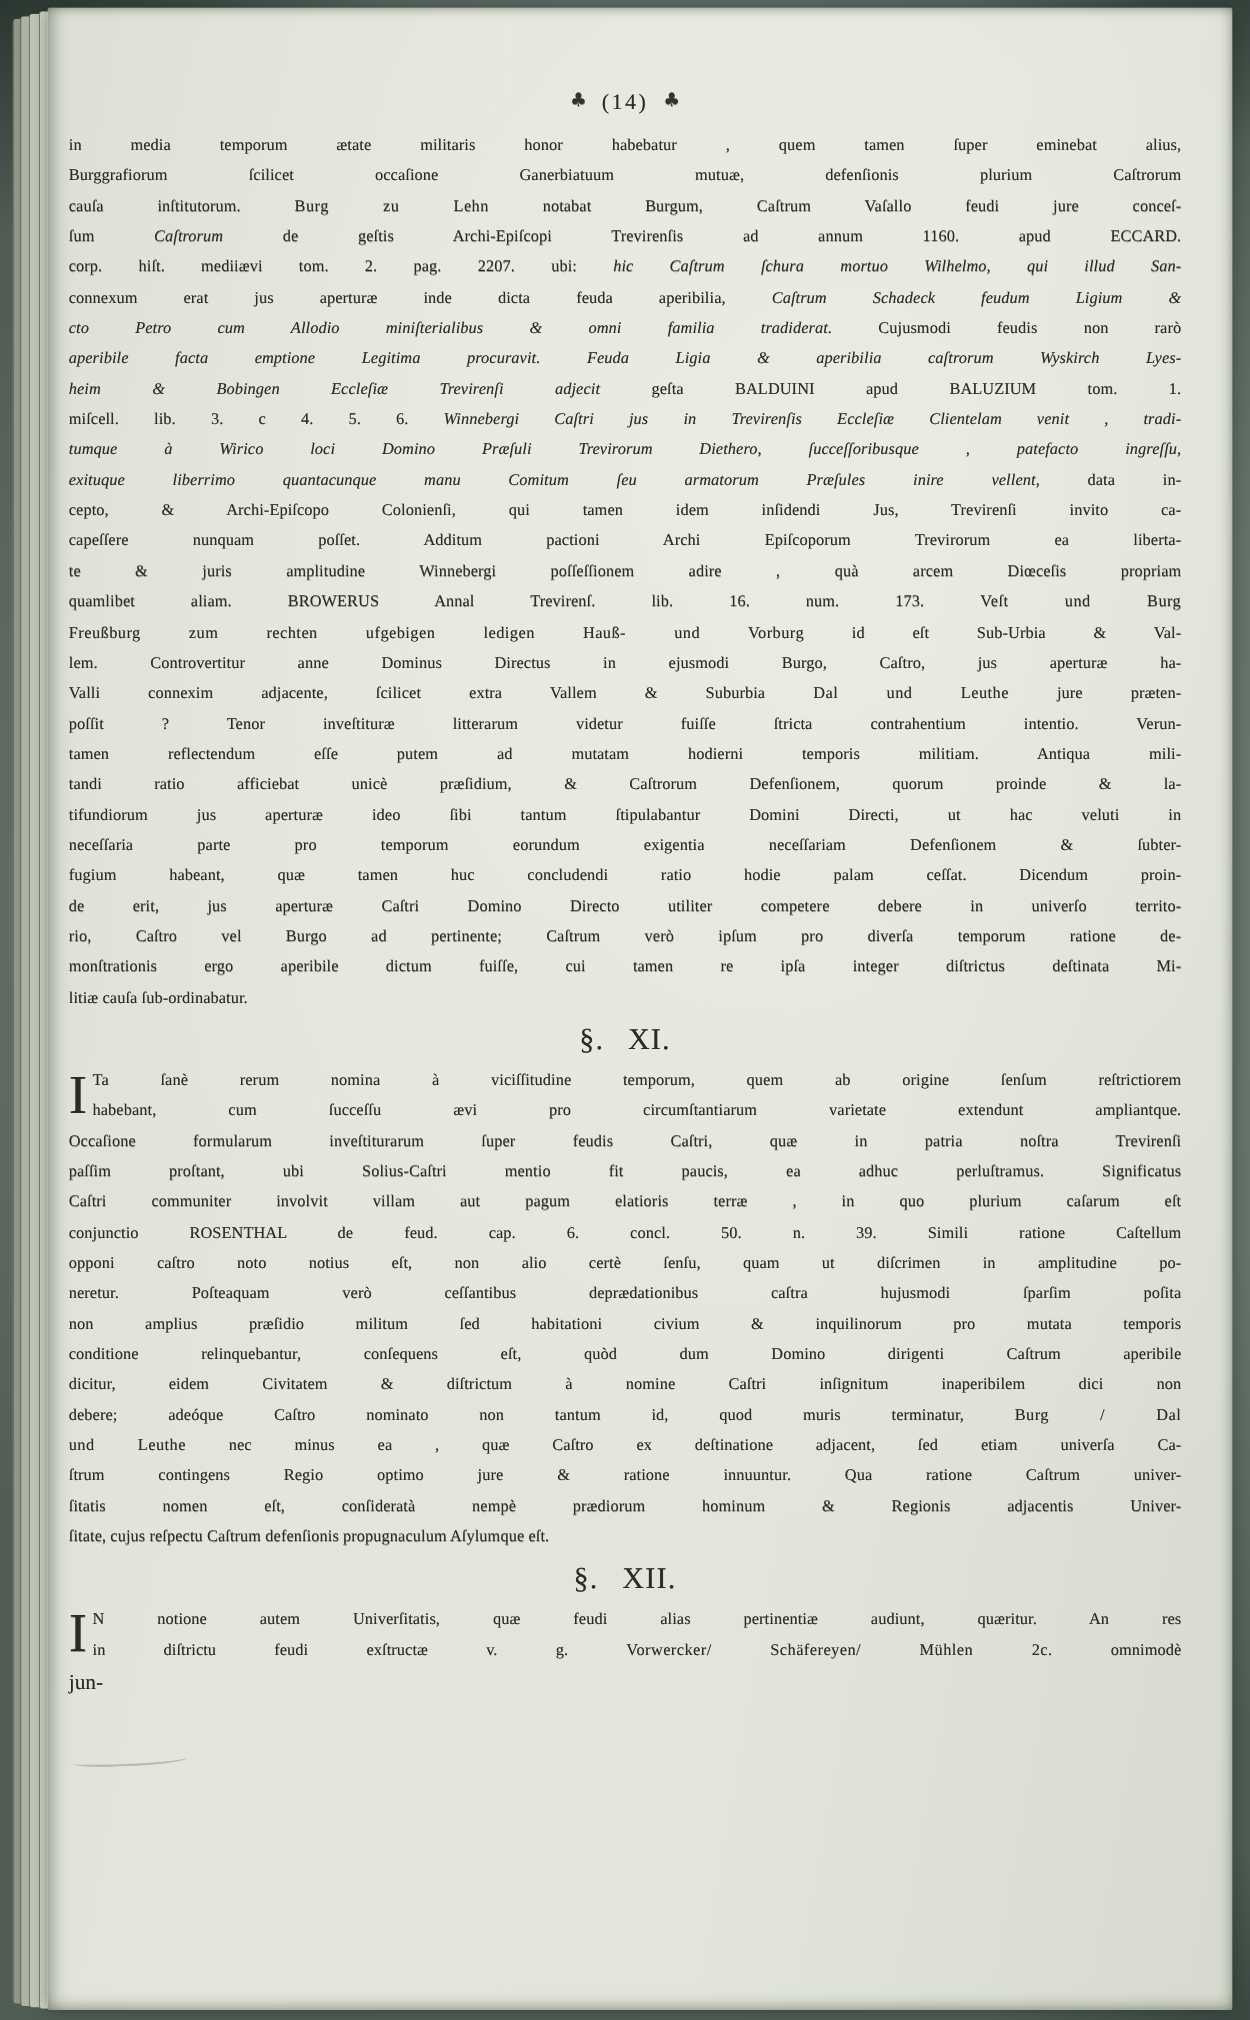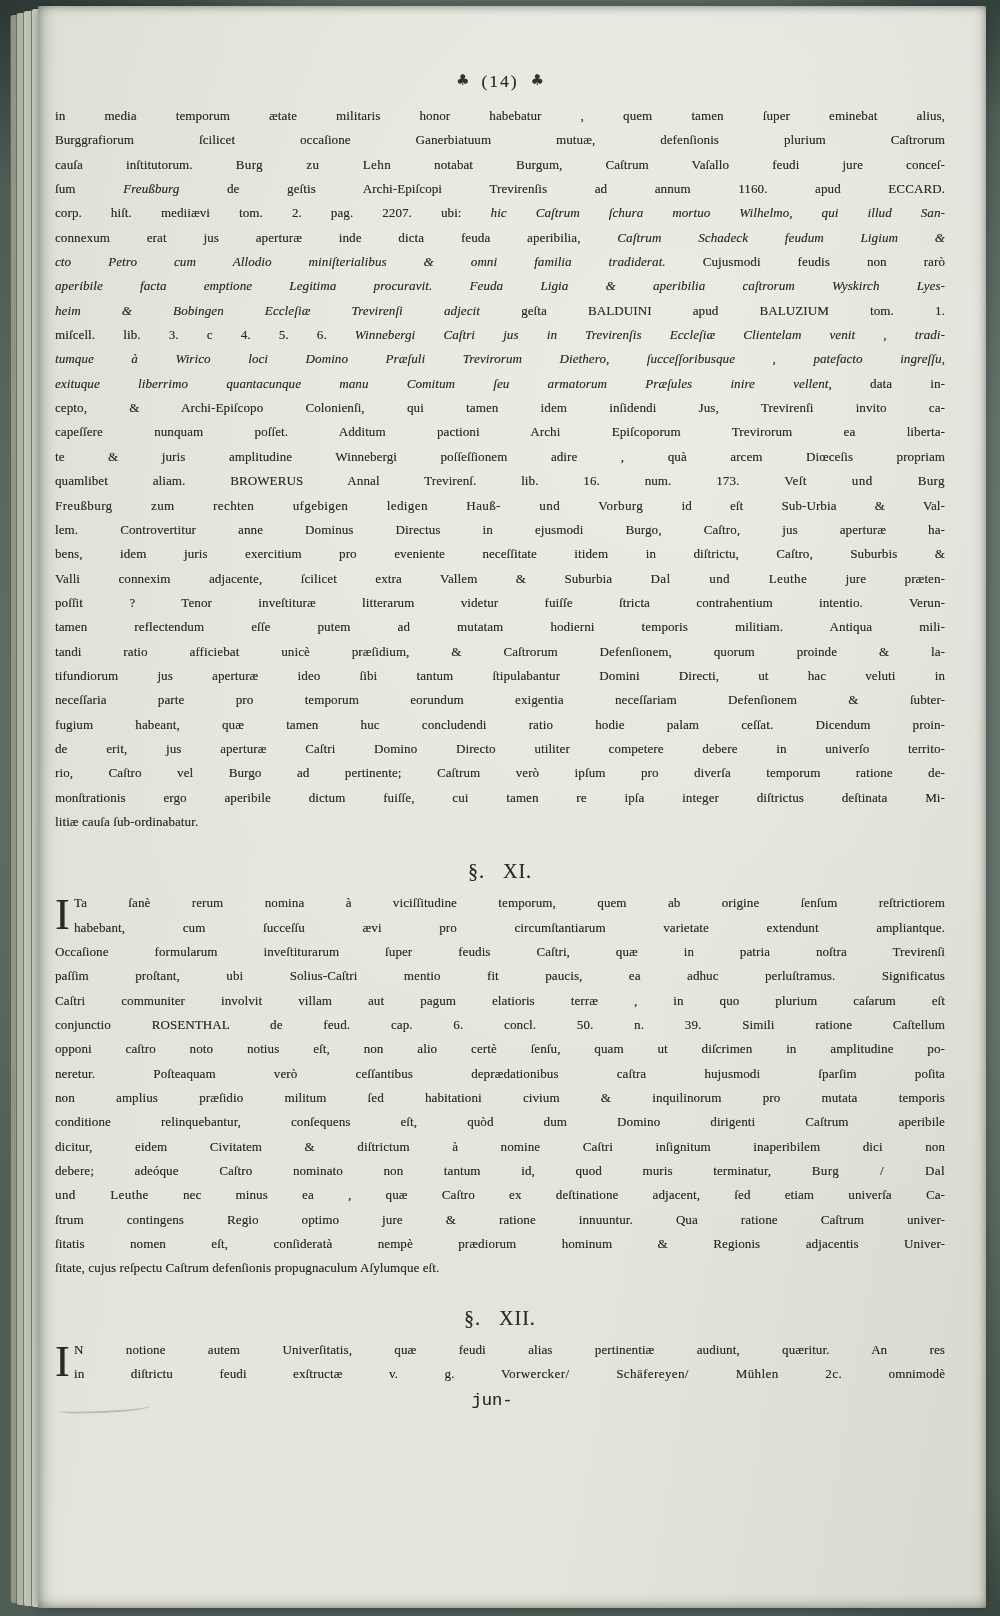--- a/index.html
+++ b/index.html
@@ -38,29 +38,29 @@
     border-radius:2px;
   }
   .text-col {
     position:absolute; left:17px; top:60px; width:890px;
     color:var(--ink,#2d2a23);
     text-shadow:0.2px 0.2px 0.35px rgba(45,42,35,0.45);
   }
   .page-header { display:flex; justify-content:center; align-items:center; gap:12px; height:30px; margin-bottom:8px; }
   .orn { font-family:"DejaVu Sans","DejaVu Serif",sans-serif; font-size:15px; transform:translateY(-1px); color:#35332b; }
   .pgnum { font-size:17.5px; letter-spacing:2px; }
-  .section-heading { text-align:center; font-size:20px; letter-spacing:1px; word-spacing:12px; height:26px; line-height:26px; margin:24px 0 7px; }
+  .section-heading { text-align:center; font-size:24px; letter-spacing:1px; word-spacing:12px; height:26px; line-height:26px; margin:9px 0 7px; }
   .paragraph { position:relative; }
   .line { height:24.35px; line-height:24.35px; font-size:13px; letter-spacing:0.1px; text-align:justify; text-align-last:justify; }
   .line.nj { text-align-last:left; }
   .line.indent { padding-left:19px; }
   .run-i { font-style:italic; }
   .run-b { font-weight:400; letter-spacing:0.4px; }
   .dropcap { position:absolute; left:0; top:3px; font-size:44px; line-height:42px; }
-  .catchword-row { text-align:center; padding-right:16px; height:24px; line-height:24px; margin-top:2px; font-size:17px;font-family:Liberation Mono, monospace; }
+  .catchword-row { text-align:left; padding-right:16px; height:24px; line-height:24px; margin-top:2px; font-size:17px; }
   .smudge {
     position:absolute; left:20px; top:1398px; width:92px; height:7px;
     border-bottom:2px solid rgba(80,78,66,0.28);
     border-radius:0 0 60% 40%;
     transform:rotate(-2deg);
   }
 </style>
 </head>
 <body>
 
@@ -80,36 +80,35 @@
         <span class="orn">♣</span>
         <span class="pgnum">(14)</span>
         <span class="orn">♣</span>
       </div>
 
       <div id="sections">
           <div class="paragraph">
             <div class="line"><span>in media temporum ætate militaris honor habebatur , quem tamen ſuper eminebat alius,</span></div>
             <div class="line"><span>Burggrafiorum ſcilicet occaſione Ganerbiatuum mutuæ, defenſionis plurium Caſtrorum</span></div>
             <div class="line"><span>cauſa inſtitutorum. </span><span class="run-b">Burg zu Lehn</span><span> notabat Burgum, Caſtrum Vaſallo feudi jure conceſ-</span></div>
-            <div class="line"><span>ſum </span><span class="run-i">Freußburg</span><span> de geſtis Archi-Epiſcopi Trevirenſis ad annum 1160. apud ECCARD.</span></div>
+            <div class="line"><span>ſum </span><span class="run-i">Caſtrorum</span><span> de geſtis Archi-Epiſcopi Trevirenſis ad annum 1160. apud ECCARD.</span></div>
             <div class="line"><span>corp. hiſt. mediiævi tom. 2. pag. 2207. ubi: </span><span class="run-i">hic Caſtrum ſchura mortuo Wilhelmo, qui illud San-</span></div>
             <div class="line"><span>connexum erat jus aperturæ inde dicta feuda aperibilia, </span><span class="run-i">Caſtrum Schadeck feudum Ligium &amp;</span></div>
             <div class="line"><span class="run-i">cto Petro cum Allodio miniſterialibus &amp; omni familia tradiderat.</span><span> Cujusmodi feudis non rarò</span></div>
             <div class="line"><span class="run-i">aperibile facta emptione Legitima procuravit. Feuda Ligia &amp; aperibilia caſtrorum Wyskirch Lyes-</span></div>
             <div class="line"><span class="run-i">heim &amp; Bobingen Eccleſiæ Trevirenſi adjecit </span><span>geſta BALDUINI apud BALUZIUM tom. 1.</span></div>
             <div class="line"><span>miſcell. lib. 3. c 4. 5. 6. </span><span class="run-i">Winnebergi Caſtri jus in Trevirenſis Eccleſiæ Clientelam venit , tradi-</span></div>
             <div class="line"><span class="run-i">tumque à Wirico loci Domino Præſuli Trevirorum Diethero, ſucceſſoribusque , patefacto ingreſſu,</span></div>
             <div class="line"><span class="run-i">exituque liberrimo quantacunque manu Comitum ſeu armatorum Præſules inire vellent</span><span>, data in-</span></div>
             <div class="line"><span>cepto, &amp; Archi-Epiſcopo Colonienſi, qui tamen idem inſidendi Jus, Trevirenſi invito ca-</span></div>
             <div class="line"><span>capeſſere nunquam poſſet. Additum pactioni Archi Epiſcoporum Trevirorum ea liberta-</span></div>
             <div class="line"><span>te &amp; juris amplitudine Winnebergi poſſeſſionem adire , quà arcem Diœceſis propriam</span></div>
             <div class="line"><span>quamlibet aliam. BROWERUS Annal Trevirenſ. lib. 16. num. 173. </span><span class="run-b">Veſt und Burg</span></div>
             <div class="line"><span class="run-b">Freußburg zum rechten ufgebigen ledigen Hauß- und Vorburg</span><span> id eſt Sub-Urbia &amp; Val-</span></div>
             <div class="line"><span>lem. Controvertitur anne Dominus Directus in ejusmodi Burgo, Caſtro, jus aperturæ ha-</span></div>
-            <div class="line"><span>bens, idem juris exercitium pro eveniente neceſſitate itidem in diſtrictu, Caſtro, Suburbis &amp;</span></div>
             <div class="line"><span>Valli connexim adjacente, ſcilicet extra Vallem &amp; Suburbia </span><span class="run-b">Dal und Leuthe</span><span> jure præten-</span></div>
             <div class="line"><span>poſſit ? Tenor inveſtituræ litterarum videtur fuiſſe ſtricta contrahentium intentio. Verun-</span></div>
             <div class="line"><span>tamen reflectendum eſſe putem ad mutatam hodierni temporis militiam. Antiqua mili-</span></div>
             <div class="line"><span>tandi ratio afficiebat unicè præſidium, &amp; Caſtrorum Defenſionem, quorum proinde &amp; la-</span></div>
             <div class="line"><span>tifundiorum jus aperturæ ideo ſibi tantum ſtipulabantur Domini Directi, ut hac veluti in</span></div>
             <div class="line"><span>neceſſaria parte pro temporum eorundum exigentia neceſſariam Defenſionem &amp; ſubter-</span></div>
             <div class="line"><span>fugium habeant, quæ tamen huc concludendi ratio hodie palam ceſſat. Dicendum proin-</span></div>
             <div class="line"><span>de erit, jus aperturæ Caſtri Domino Directo utiliter competere debere in univerſo territo-</span></div>
             <div class="line"><span>rio, Caſtro vel Burgo ad pertinente; Caſtrum verò ipſum pro diverſa temporum ratione de-</span></div>
             <div class="line"><span>monſtrationis ergo aperibile dictum fuiſſe, cui tamen re ipſa integer diſtrictus deſtinata Mi-</span></div>

